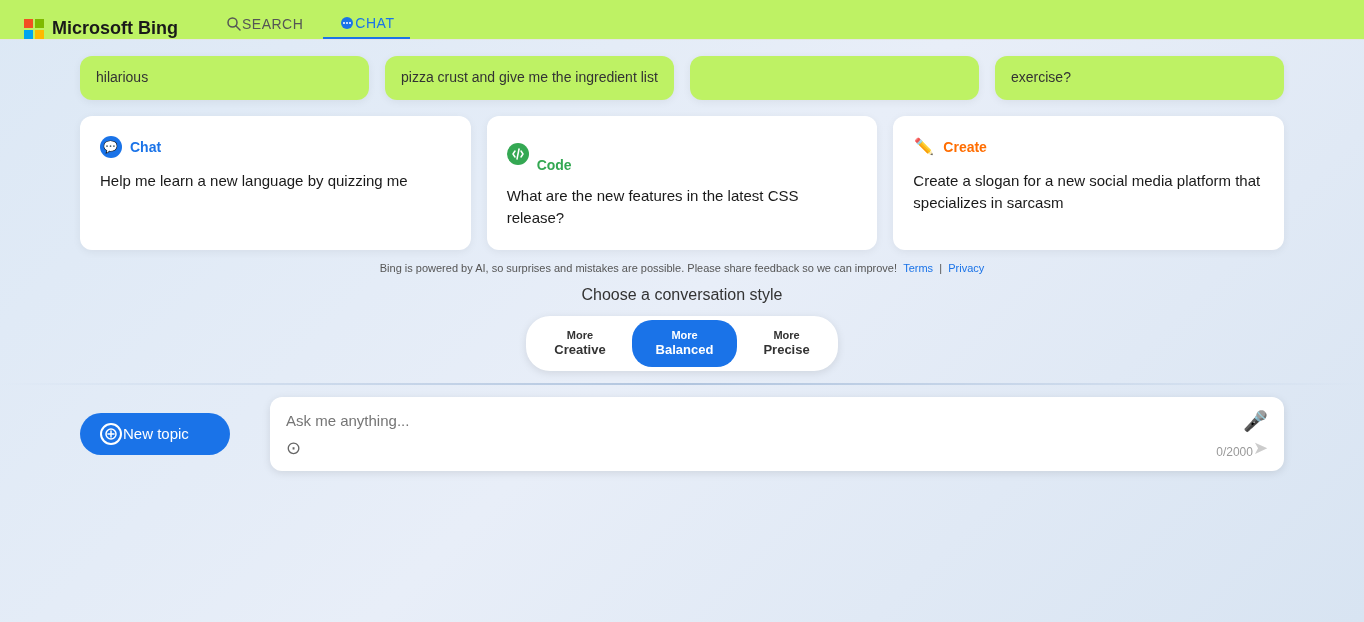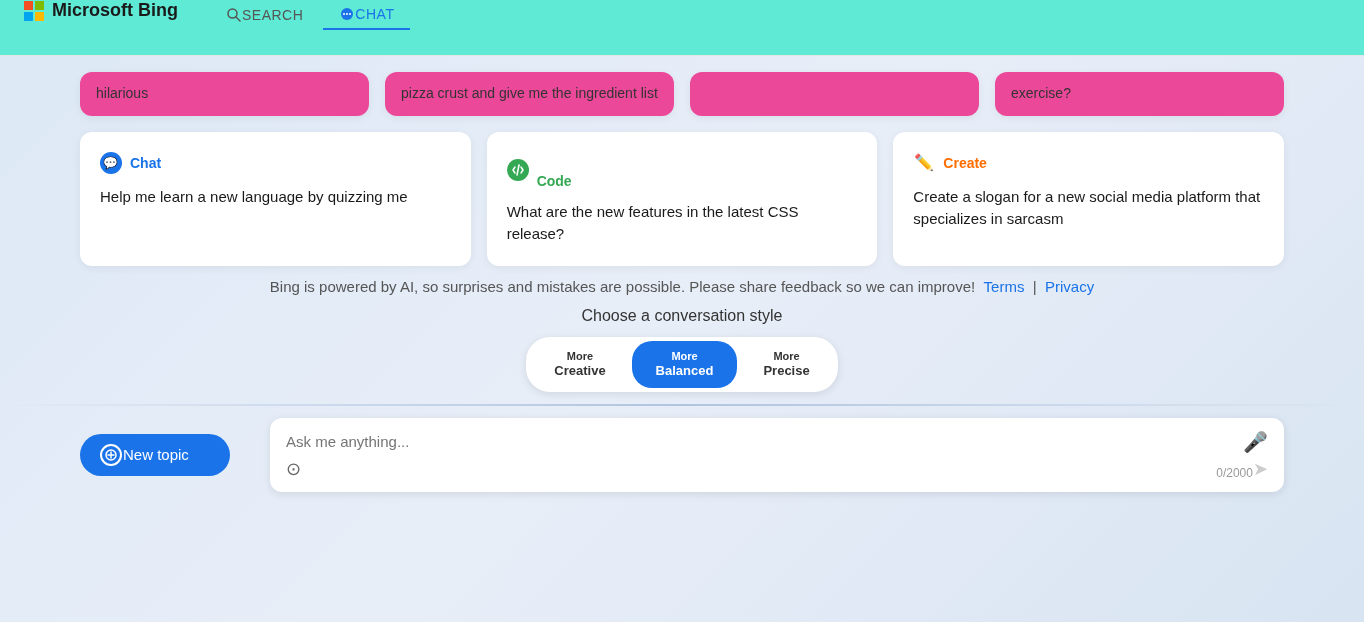--- a/index.html
+++ b/index.html
@@ -8,24 +8,24 @@
       background: linear-gradient(135deg, #dce8f5 0%, #e8eef8 50%, #d8e4f2 100%);
       width: 1364px;
       height: 622px;
       overflow: hidden;
       position: relative;
     }
 
     
     .header {
       display: flex;
-      align-items: flex-start;
+      align-items: flex-end;
       padding: 0 24px;
-      height: 56px;
-      background: #5eead4;
+      height: 40px;
+      background: #bef264;
       border-bottom: 1px solid #e5e5e5;
       position: relative;
       z-index: 10;
     }
     .logo-area {
       display: flex;
       align-items: center;
       gap: 8px;
       margin-right: 32px;
     }
@@ -132,21 +132,21 @@
     }
 
     
     .cards-row {
       display: grid;
       grid-template-columns: repeat(4, 1fr);
       gap: 16px;
       margin-bottom: 4px;
     }
     .card-partial {
-      background: #ec4899;
+      background: #bef264;
       border-radius: 12px;
       padding: 12px 16px;
       box-shadow: 0 2px 8px rgba(0,0,0,0.06);
       overflow: hidden;
     }
     .card-partial-text {
       font-size: 14px;
       color: #333;
       line-height: 1.4;
     }
@@ -184,21 +184,21 @@
     }
     .card2-text {
       font-size: 15px;
       color: #1a1a1a;
       line-height: 1.5;
     }
 
     
     .footer-info {
       text-align: center;
-      font-size: 15px;
+      font-size: 11px;
       color: #555;
     }
     .footer-info a {
       color: #1a73e8;
       text-decoration: none;
     }
 
     
     .conversation-style {
       display: flex;

